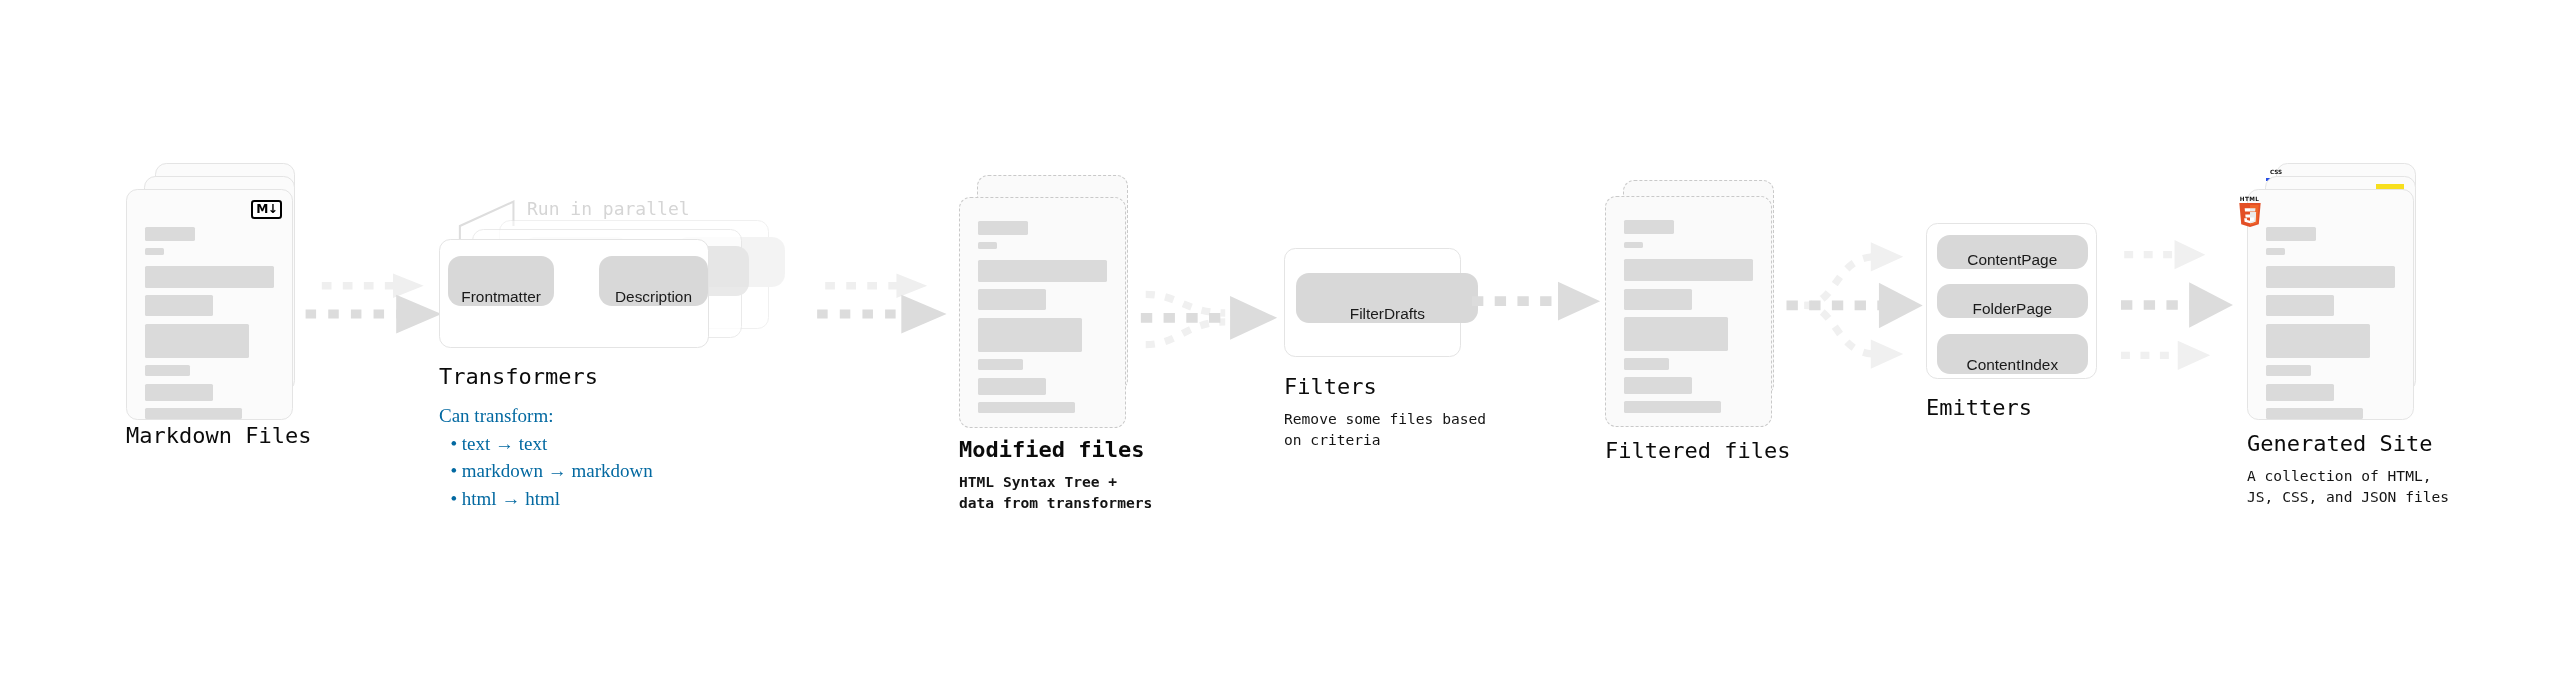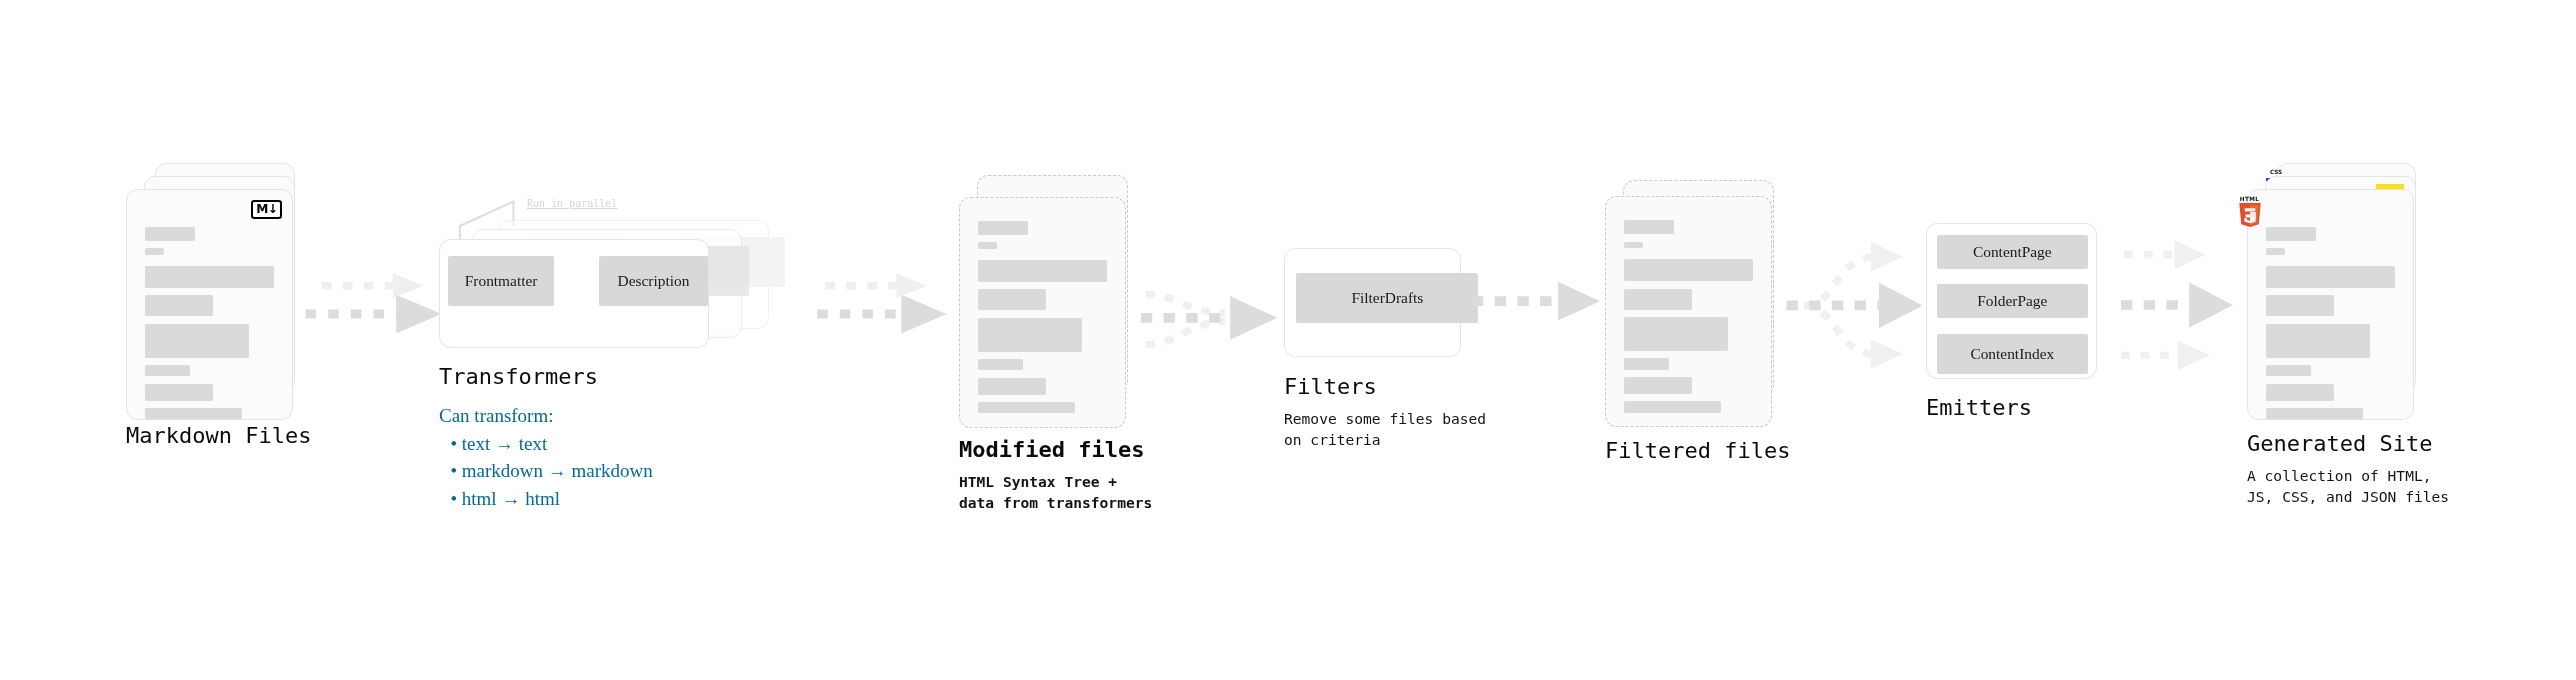--- a/index.html
+++ b/index.html
@@ -118,25 +118,25 @@
     border: 1.6px solid #e4e4e4;
     border-radius: 11.4px;
     background: #ffffff;
   }
   .group-box.ghost2 { opacity: 0.55; }
   .group-box.ghost1 { opacity: 0.75; }
 
   .chip {
     position: absolute;
     background: #d8d8d8;
-    border-radius: 2px;
+    border-radius: 13px;
     display: flex;
-    align-items: center;
+    align-items: flex-end;
     justify-content: center;
-    font-family: Liberation Serif, serif;
+    font-family: Liberation Sans, sans-serif;
     font-size: 15.4px;
     color: #1a1a1a;
     white-space: nowrap;
   }
   .chip.ghost2 { background: #ebebeb; color: transparent; }
   .chip.ghost1 { background: #e2e2e2; color: transparent; }
 
   
   .title {
     position: absolute;
@@ -162,24 +162,23 @@
     color: #0369a1;
   }
   .sub-list .hdr { white-space: pre; }
   .sub-list ul { list-style: none; margin: 0; padding: 0 0 0 11.4px; }
   .sub-list li { white-space: pre; }
   .sub-list li::before { content: "• "; }
 
   .parallel-label {
     position: absolute;
     font-family: "DejaVu Sans Mono", "Liberation Mono", monospace;
-    font-size: 10px;
+    font-size: 18px;
     color: #d5d5d5;
     white-space: nowrap;
-    text-decoration: underline;
   }
 
   svg { overflow: visible; }
   .abs-svg { position: absolute; }
 </style>
 </head>
 <body>
 
 <div id="stage">
 

